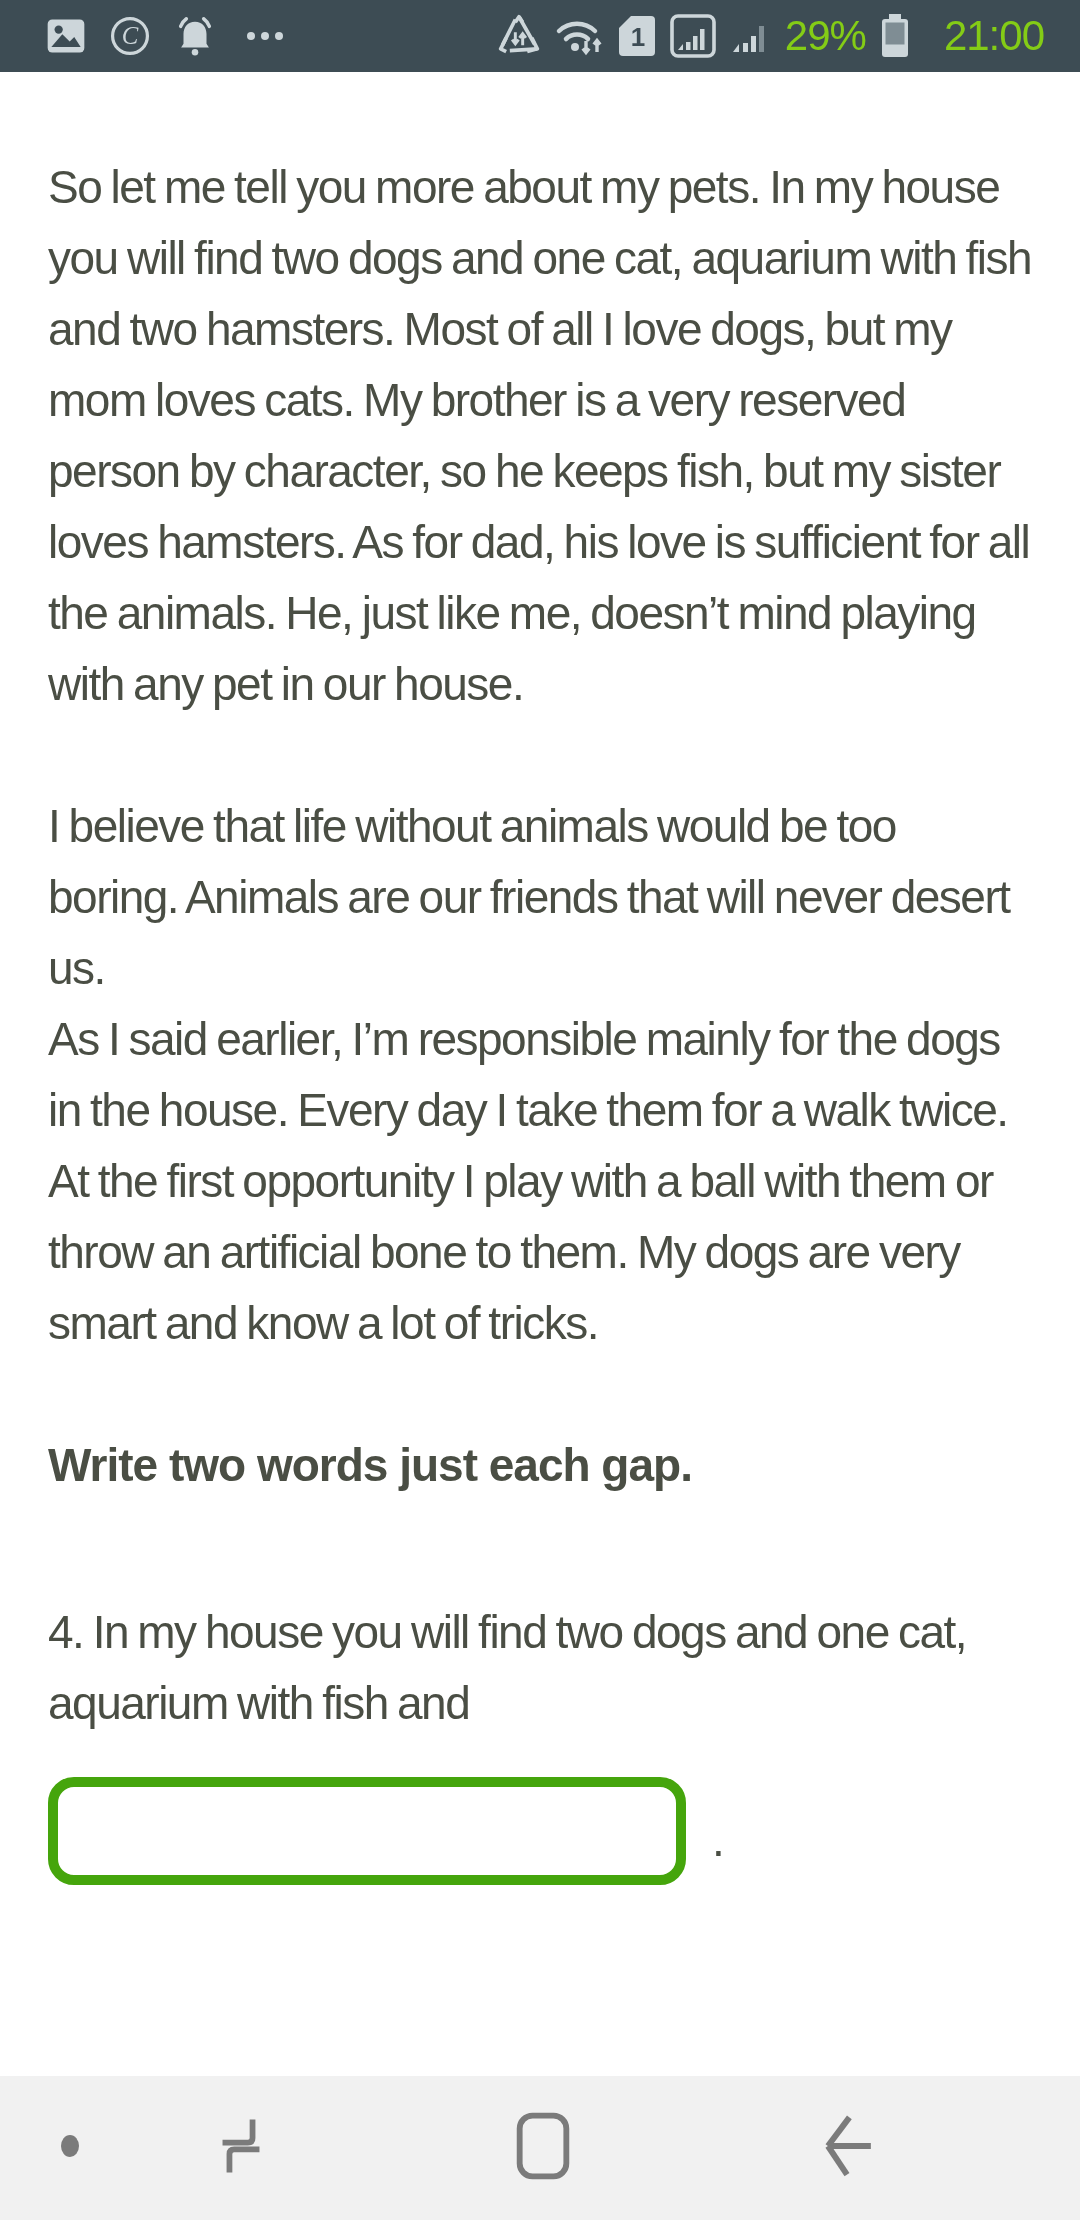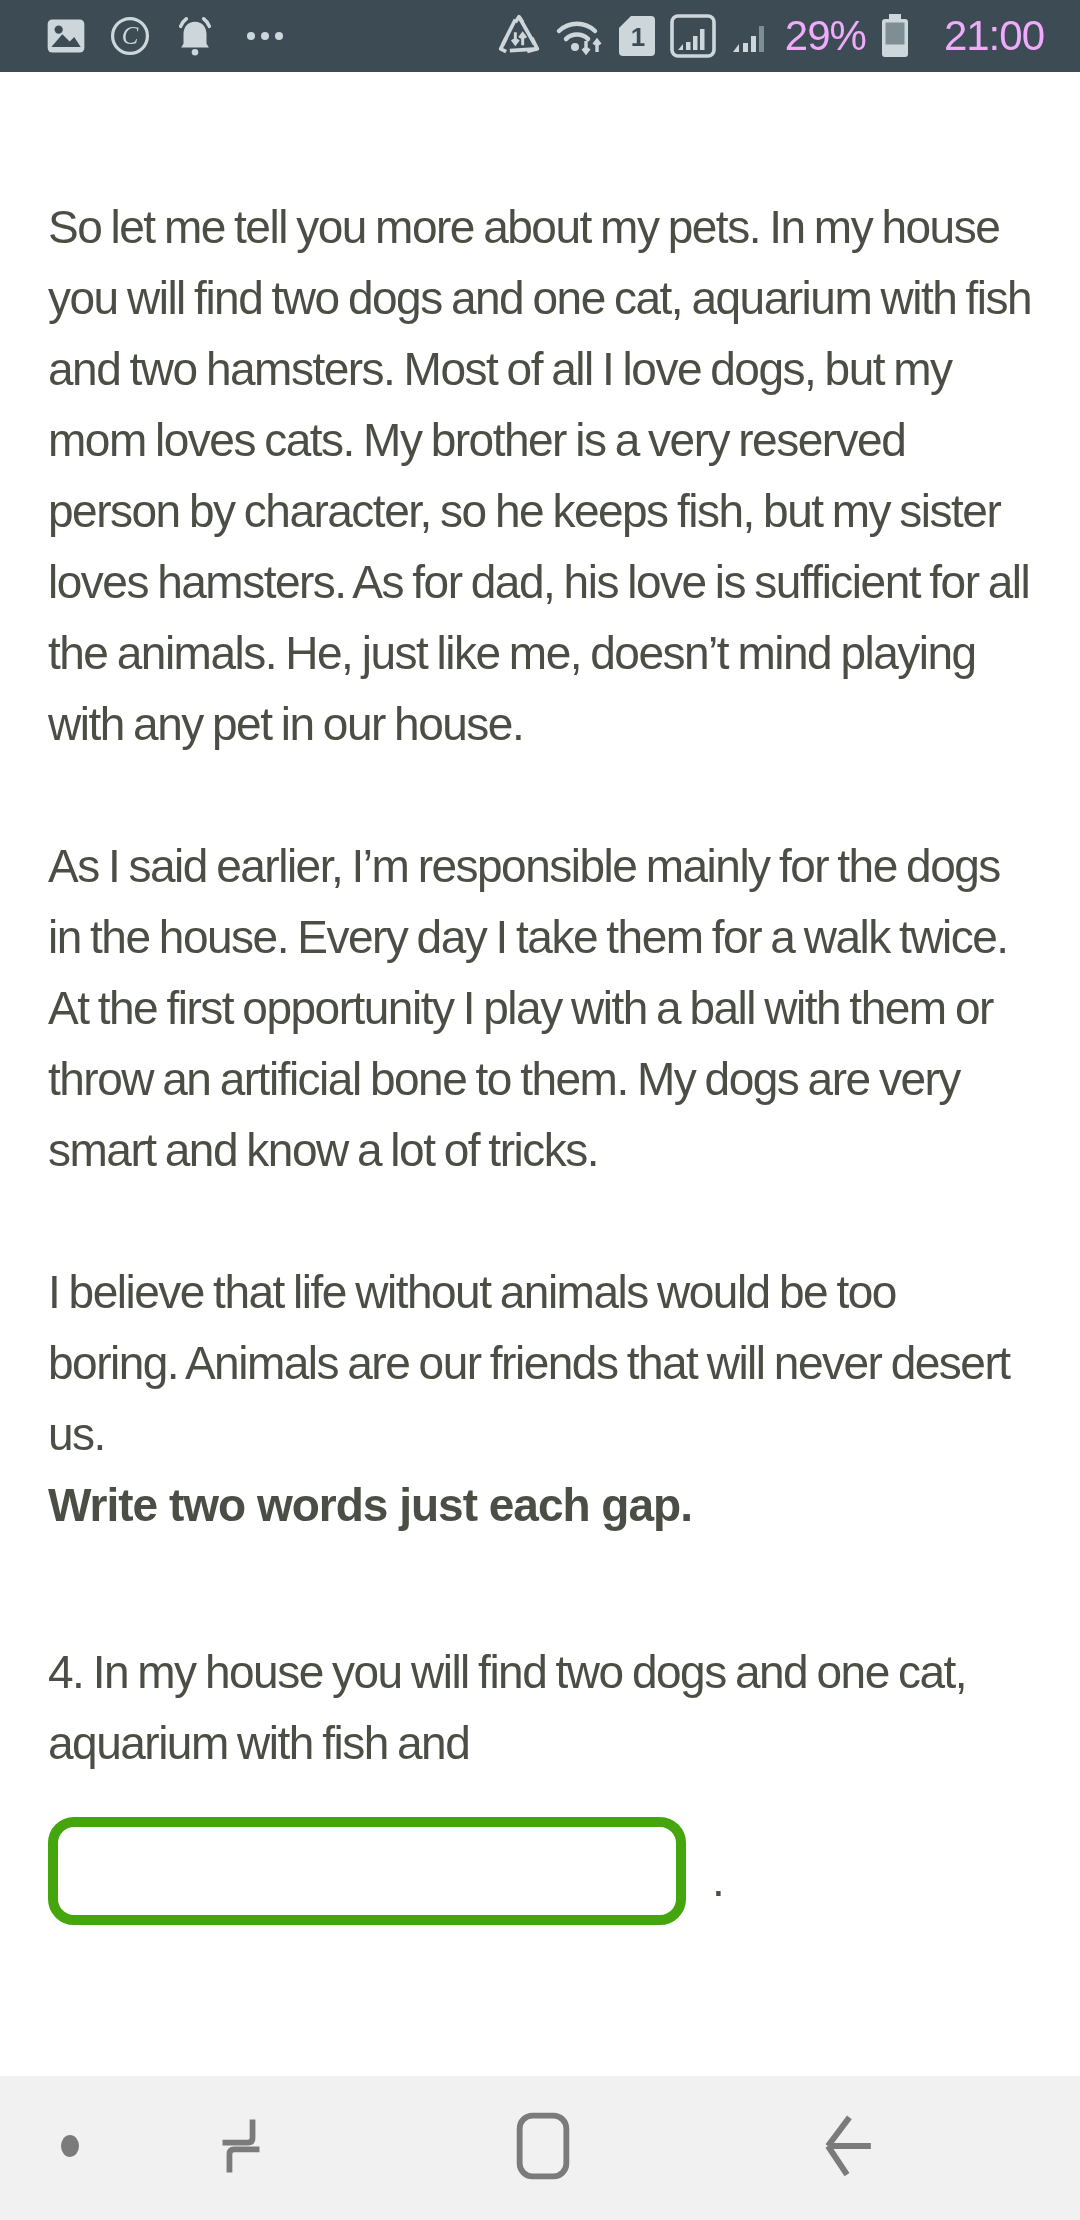--- a/index.html
+++ b/index.html
@@ -7,28 +7,28 @@
   .screen { position:relative; width:1080px; height:2220px; overflow:hidden; background:#ffffff; }
 
   
   .status-bar {
     position:absolute; top:0; left:0; width:1080px; height:72px;
     background:#3d4c54; display:flex; align-items:center;
     padding:0 36px 0 44px; color:#cdd6da;
   }
   .sb-left { display:flex; align-items:center; gap:20px; }
   .sb-right { margin-left:auto; display:flex; align-items:center; gap:12px; }
-  .sb-text { font-size:42px; line-height:72px; letter-spacing:-1px; color:#f0abfc; }
+  .sb-text { font-size:42px; line-height:72px; letter-spacing:-1px; color:#84cc16; }
   .sb-time { margin-left:20px; }
   .sb-icon { display:block; }
 
   
   .content {
     position:absolute; top:72px; left:0; width:1080px;
-    padding:120px 45px 0 48px; color:#4a4e44;
+    padding:80px 45px 0 48px; color:#4a4e44;
   }
   .para, .question-text {
     font-size:46px; line-height:71px; letter-spacing:-1.5px; word-spacing:-2px;
     max-width:990px;
   }
   .para { margin-bottom:71px; }
   .para.last { margin-bottom:0; }
   .instruction {
     font-size:46px; line-height:71px; font-weight:bold; letter-spacing:-1px;
     margin:0;
@@ -118,22 +118,22 @@
         <rect x="11" y="2" width="12" height="5" fill="#cdd6da"></rect>
         <rect x="4" y="7" width="26" height="38" rx="3" fill="#cdd6da"></rect>
         <rect x="7.5" y="10.5" width="19" height="22" fill="#7f8d94"></rect>
       </svg>
       <span class="sb-text sb-time">21:00</span>
     </div>
   </div>
 
   <div class="content">
     <p class="para">So let me tell you more about my pets. In my house you will find two dogs and one cat, aquarium with fish and two hamsters. Most of all I love dogs, but my mom loves cats. My brother is a very reserved person by character, so he keeps fish, but my sister loves hamsters. As for dad, his love is sufficient for all the animals. He, just like me, doesn’t mind playing with any pet in our house.</p>
+    <p class="para last">I believe that life without animals would be too boring. Animals are our friends that will never desert us.</p>
     <p class="para">As I said earlier, I’m responsible mainly for the dogs in the house. Every day I take them for a walk twice. At the first opportunity I play with a ball with them or throw an artificial bone to them. My dogs are very smart and know a lot of tricks.</p>
-    <p class="para last">I believe that life without animals would be too boring. Animals are our friends that will never desert us.</p>
     <div class="instruction">Write two words just each gap.</div>
 
     <div class="question-block">
       <div class="question-text">4. In my house you will find two dogs and one cat, aquarium with fish and</div>
       <div class="answer-row">
         <input class="answer-input" type="text" value="" style="">
         <span class="answer-period">.</span>
       </div>
     </div>
   </div>

